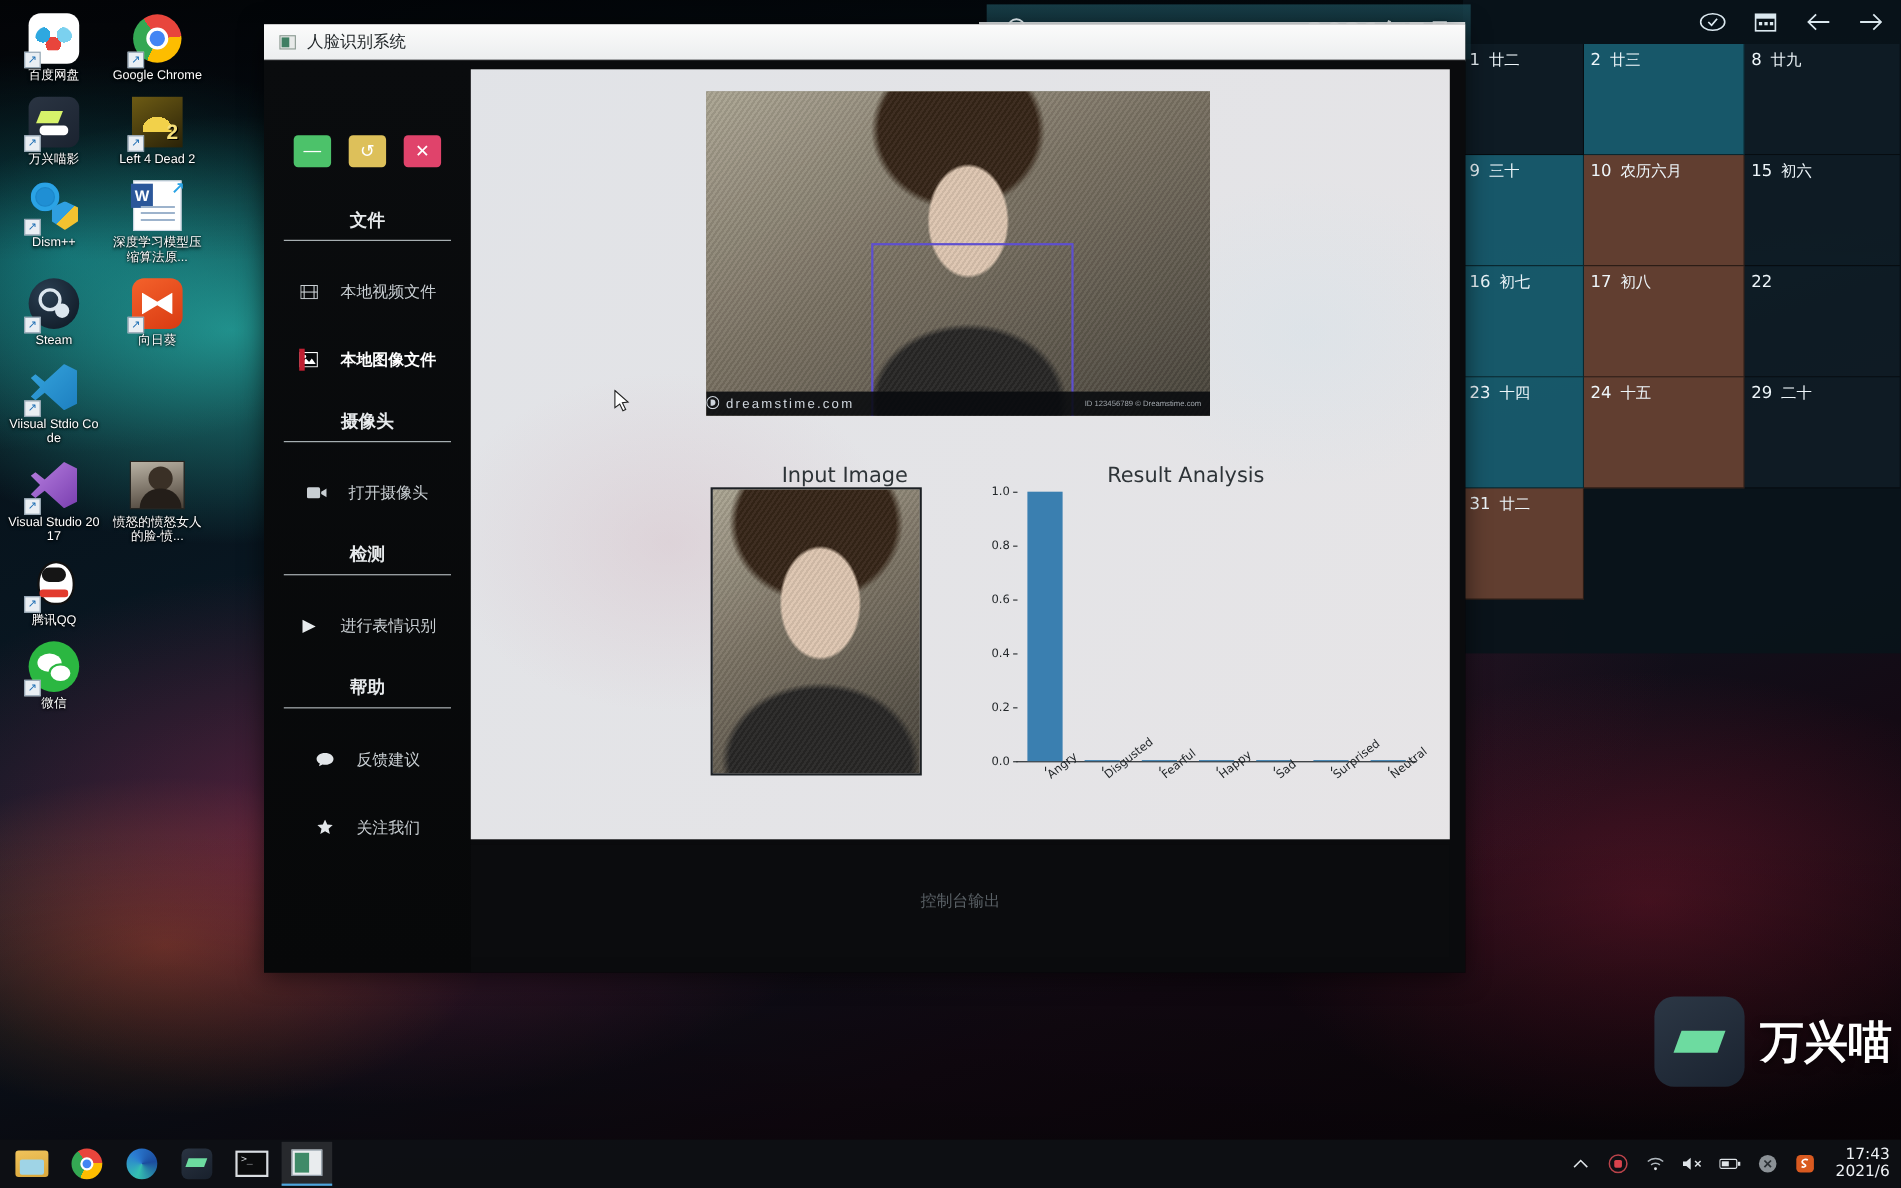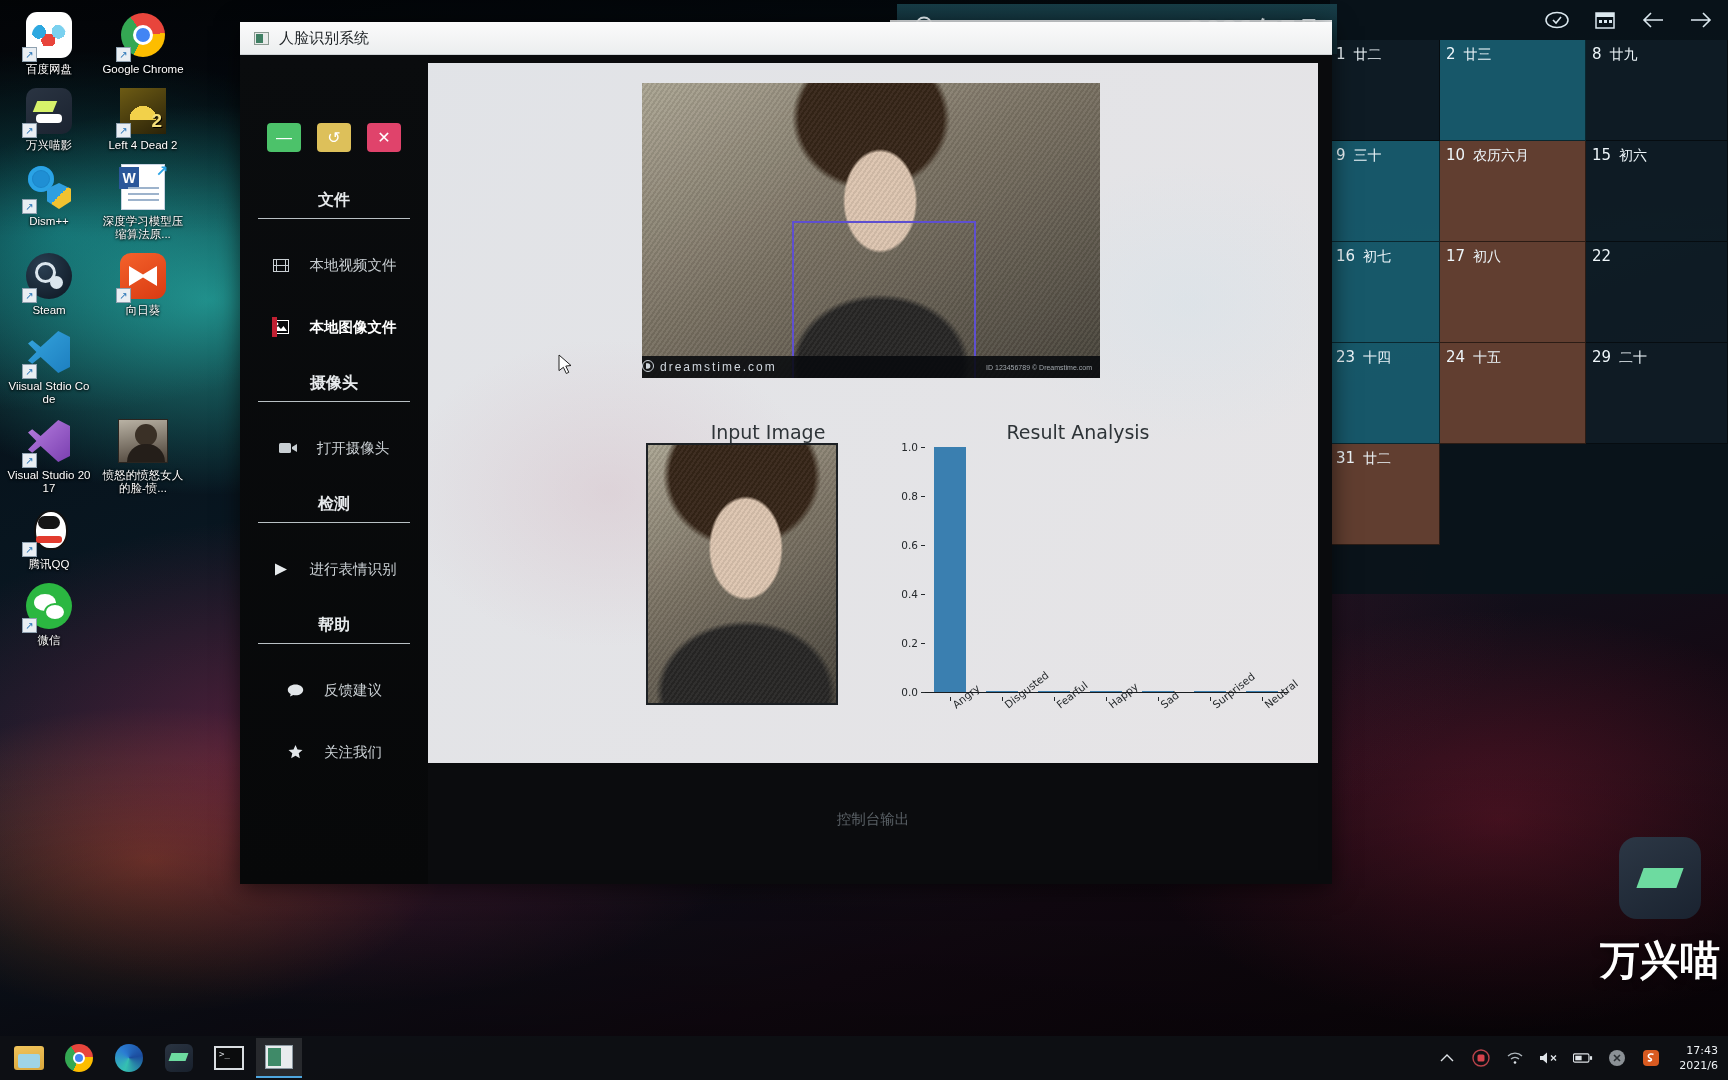--- a/index.html
+++ b/index.html
@@ -231,36 +231,36 @@
 
   
   #console { position:absolute; left:0; right:14px; bottom: 14px; height: 102px; background:#0b0c0e;
     display:flex; align-items:center; justify-content:center; }
   #console .ctxt { color:#5a6166; font-size:14.5px; font-family:"DejaVu Sans",sans-serif; }
 
   
   #cursor { position:absolute; left: 318px; top: 332px; z-index: 9; }
 
   
-  #watermark { position:absolute; right: 8px; bottom: 92px; z-index:5; display:flex; align-items:center; gap:14px;flex-direction:column; }
+  #watermark { position:absolute; right: 8px; bottom: 92px; z-index:5; display:flex; align-items:center; gap:14px; }
   #watermark .wm-box { width: 82px; height: 82px; border-radius: 18px;
     background: linear-gradient(150deg,#2c3745,#1a2330); display:flex; align-items:center; justify-content:center; }
   #watermark .wm-box i { display:block; width:40px; height:20px; background:#6ddba0; transform: skewX(-20deg); }
   #watermark .wm-txt { color:#fff; font-size:40px; font-weight:bold; text-shadow:0 2px 8px rgba(0,0,0,.7);
     font-family:"DejaVu Sans",sans-serif; }
 
   
   #taskbar { position:absolute; left:0; right:0; bottom:0; height: 44px; background: rgba(14,16,20,0.93);
     display:flex; align-items:center; z-index: 10; }
   #tb-left { display:flex; align-items:center; gap: 4px; padding-left: 6px; }
   .tb-item { width: 46px; height: 40px; display:flex; align-items:center; justify-content:center; cursor:pointer; }
   .tb-item.active { background: rgba(255,255,255,0.11); border-bottom: 2px solid #4ea6de; }
   #tb-right { margin-left:auto; display:flex; align-items:center; gap: 14px; padding-right: 10px; color:#dfe4e8; }
   .tray-ic { width:20px; height:20px; display:flex; align-items:center; justify-content:center; font-size:14px; }
-  #clock { text-align:right; color:#eef2f5; font-size:11px; line-height:15px; padding-left:4px;
+  #clock { text-align:right; color:#eef2f5; font-size:14px; line-height:15px; padding-left:4px;
     font-family:"DejaVu Sans",sans-serif; }
   .tb-folder { width:30px;height:24px;background:linear-gradient(170deg,#f0c35b,#d9a73c);border-radius:3px;position:relative;}
   .tb-folder::before{content:"";position:absolute;left:4px;top:8px;right:4px;bottom:2px;background:#9fd4e6;border-radius:2px;}
   .tb-chrome{width:28px;height:28px;border-radius:50%;
     background: conic-gradient(from -35deg,#e8453c 0 120deg,#fdbd00 120deg 240deg,#34a853 240deg 360deg);position:relative;}
   .tb-chrome::after{content:"";position:absolute;inset:8px;border-radius:50%;background:#4285f4;border:2px solid #fff;}
   .tb-edge{width:28px;height:28px;border-radius:50%;background:conic-gradient(from 200deg,#35c1b1,#2b7cd3,#1b4c9e,#35c1b1);}
   .tb-film{width:28px;height:28px;border-radius:6px;background:linear-gradient(150deg,#2a3442,#18202c);position:relative;}
   .tb-film::after{content:"";position:absolute;left:5px;top:9px;width:17px;height:8px;background:#6ddba0;transform:skewX(-20deg);}
   .tb-term{width:30px;height:24px;background:#0b0c0d;border:2px solid #d9dde1;position:relative;}

